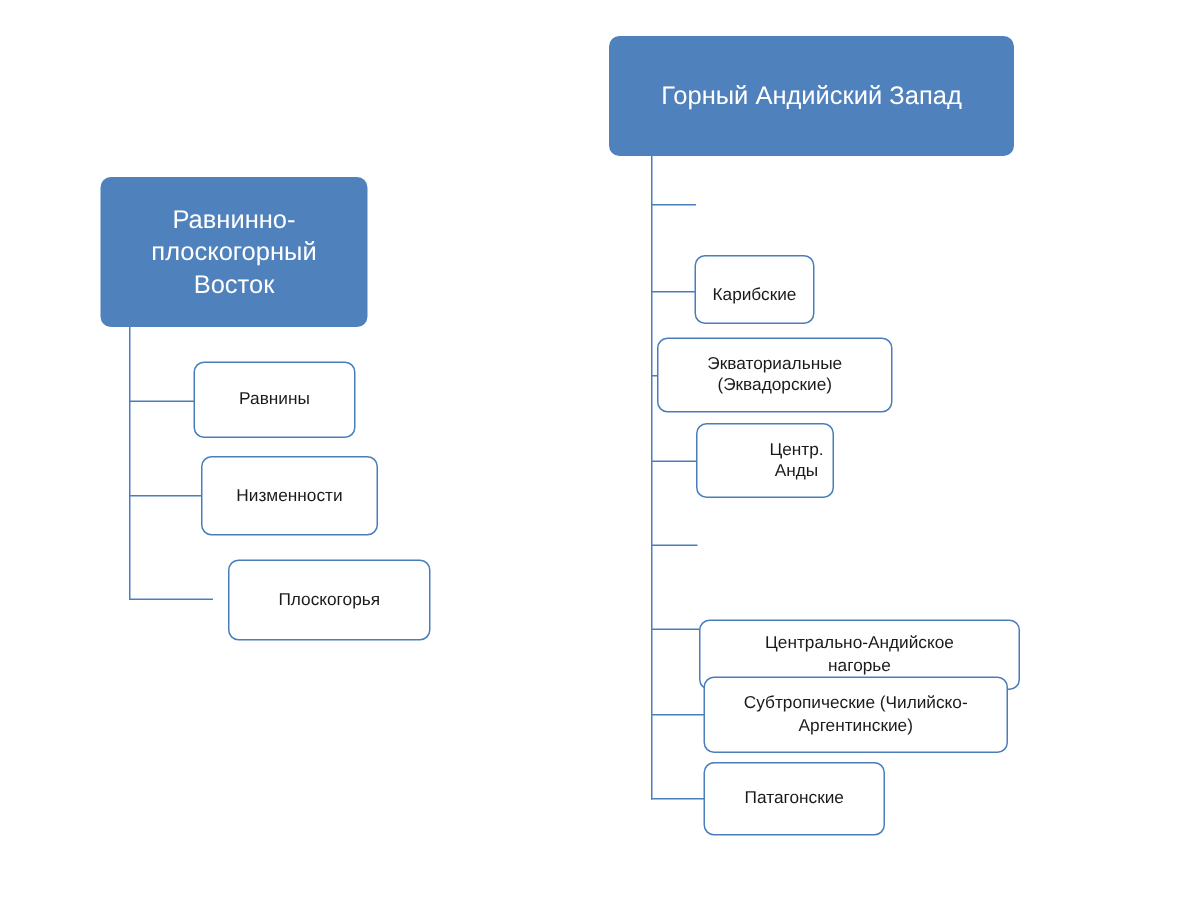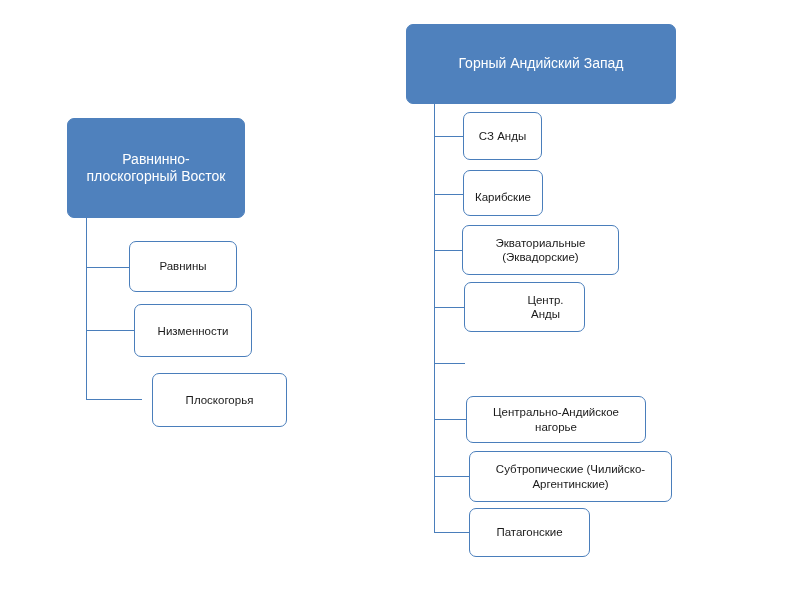--- a/index.html
+++ b/index.html
@@ -24,21 +24,21 @@
     justify-content: center;
     text-align: center;
     line-height: 1.25;
     white-space: pre-line;
   }
   .node-root {
     background: #4F81BD;
     border: 1px solid #4F81BD;
     border-radius: 7px;
     color: #ffffff;
-    font-size: 14px;
+    font-size: 17px;
     align-items: center;
     padding: 0 8px;
   }
   .node-leaf {
     background: #ffffff;
     border: 1.4px solid #4A7EBB;
     border-radius: 7px;
     color: #1a1a1a;
     font-size: 11.5px;
     padding: 0 6px;
@@ -81,31 +81,30 @@
 
   <div class="conn conn-h" style="left:434px; top:136px; width:30px;"></div>
   <div class="conn conn-h" style="left:434px; top:194px; width:30px;"></div>
   <div class="conn conn-h" style="left:434px; top:250px; width:30px;"></div>
   <div class="conn conn-h" style="left:434px; top:307px; width:31px;"></div>
   <div class="conn conn-h" style="left:434px; top:363px; width:31px;"></div>
   <div class="conn conn-h" style="left:434px; top:419px; width:33px;"></div>
   <div class="conn conn-h" style="left:434px; top:476px; width:36px;"></div>
   <div class="conn conn-h" style="left:434px; top:532px; width:36px;"></div>
 
-  <div class="node node-leaf valign-mid" style="left:463px; top:112px; width:79px; height:48px;">СЗ Анды</div>
 
   <div class="node node-leaf valign-top" style="left:463px; top:170px; width:80px; height:46px;">Карибские</div>
 
-  <div class="node node-leaf valign-mid" style="left:462px; top:225px; width:157px; height:50px;">Экваториальные
+  <div class="node node-leaf valign-mid" style="left:438px; top:225px; width:157px; height:50px;">Экваториальные
 (Эквадорские)</div>
 
-  <div class="node node-leaf valign-mid" style="left:464px; top:282px; width:121px; height:50px;padding-left:48px;">Центр. Анды</div>
+  <div class="node node-leaf valign-mid" style="left:464px; top:282px; width:92px; height:50px;padding-left:48px;">Центр. Анды</div>
 
 
-  <div class="node node-leaf valign-mid" style="left:466px; top:396px; width:180px; height:47px;">Центрально-Андийское
+  <div class="node node-leaf valign-mid" style="left:466px; top:413px; width:214px; height:47px;">Центрально-Андийское
 нагорье</div>
 
   <div class="node node-leaf valign-mid" style="left:469px; top:451px; width:203px; height:51px;">Субтропические (Чилийско-
 Аргентинские)</div>
 
   <div class="node node-leaf valign-mid" style="left:469px; top:508px; width:121px; height:49px;">Патагонские</div>
 
 </div>
 
 </body></html>

